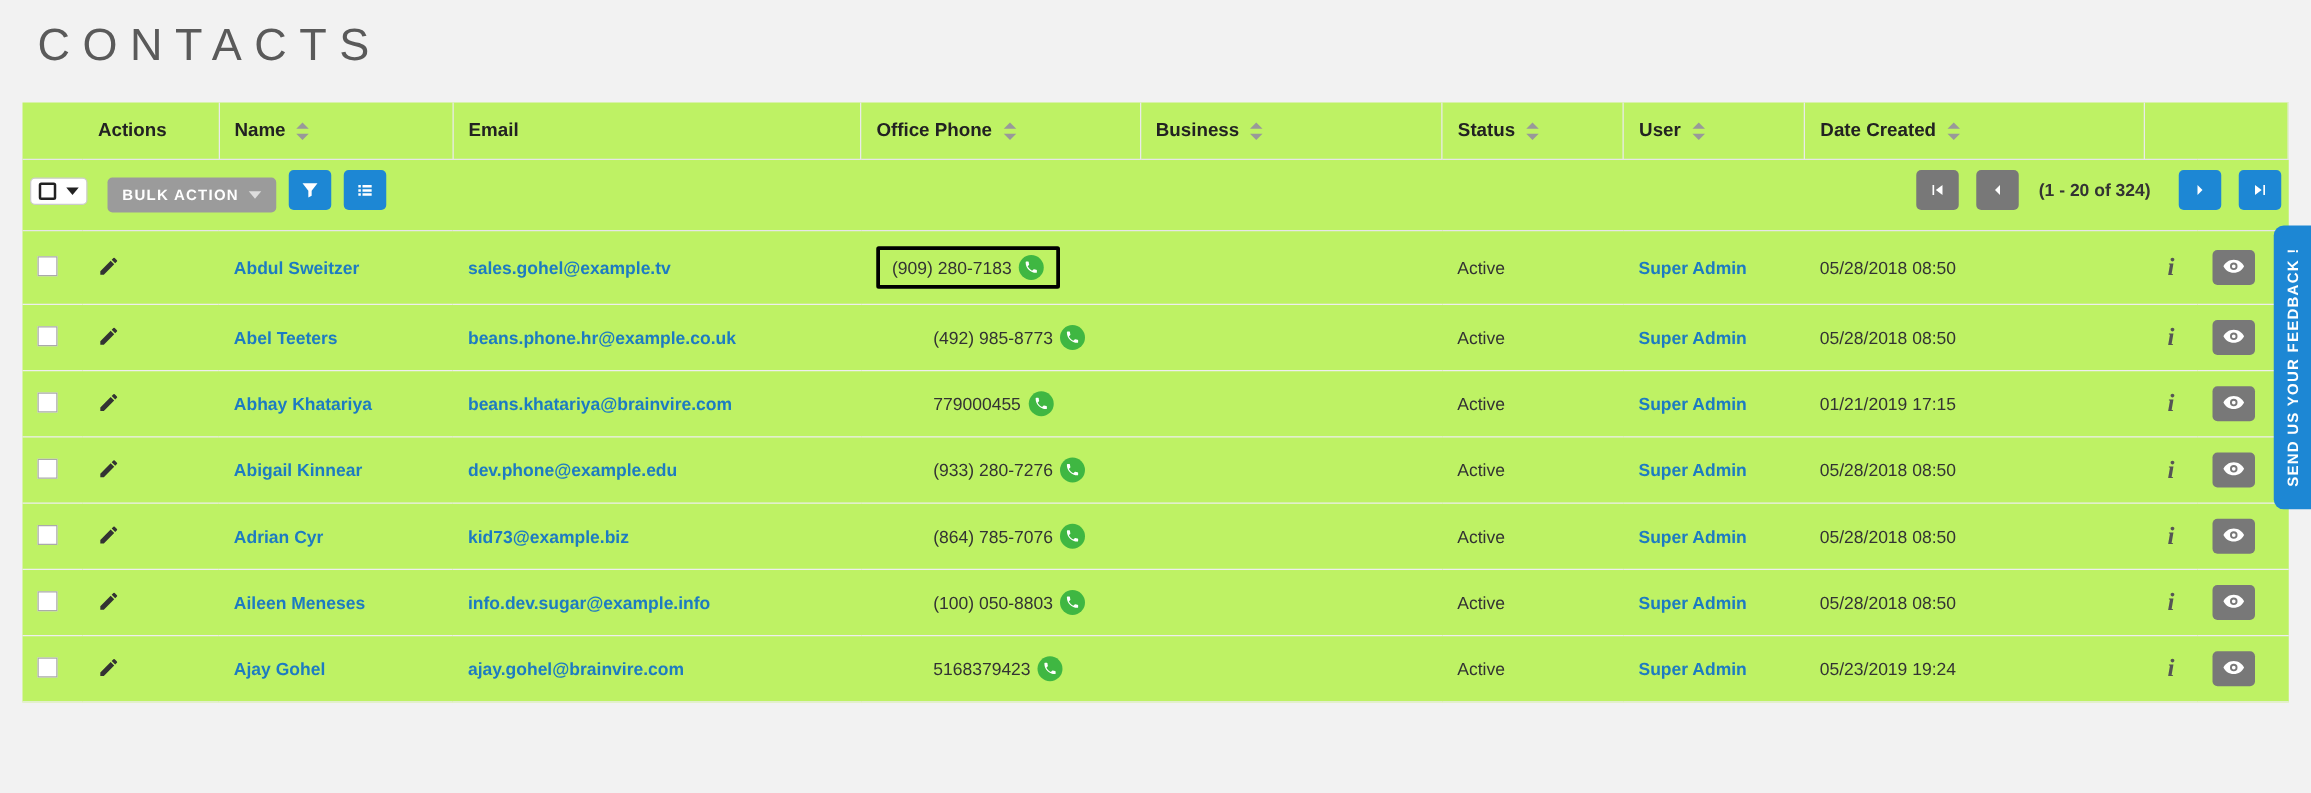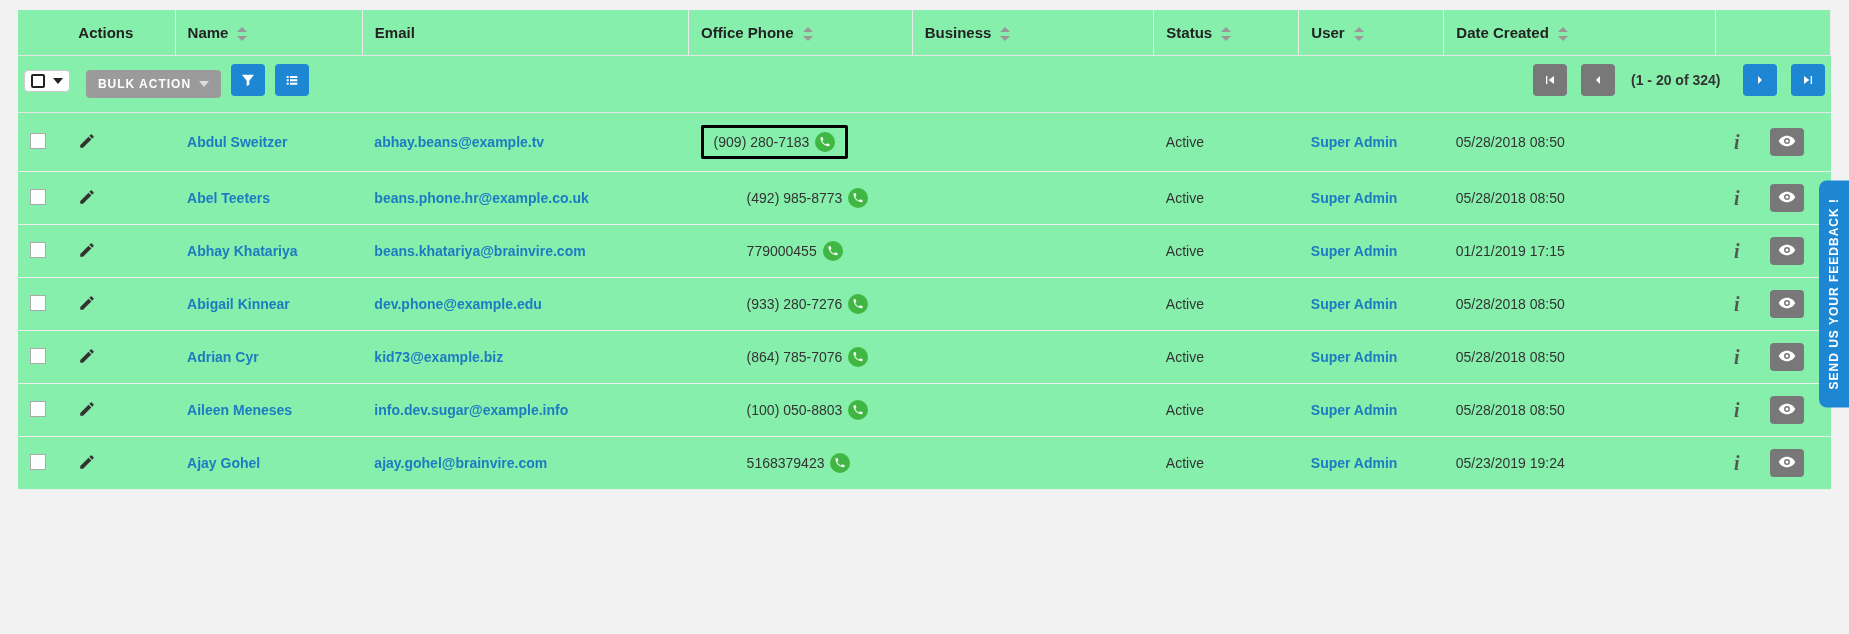--- a/index.html
+++ b/index.html
@@ -33,21 +33,21 @@
     color: #fff;
     border: none;
     padding: 10px 24px;
     font-size: 15px;
     letter-spacing: 1px;
     cursor: pointer;
     border-radius: 2px;
   }
   .table-wrap {
     margin: 0 18px;
-    background: #86efac;
+    background: #bef264;
   }
   table { width: 100%; border-collapse: collapse; table-layout: fixed; }
   thead th {
     text-align: left;
     padding: 14px 12px;
     font-weight: 700;
     font-size: 15px;
     border-bottom: 1px solid #e6e6e6;
     border-right: 1px solid #eaeaea;
     color: #222;
@@ -150,20 +150,21 @@
     letter-spacing:1px;
     writing-mode: vertical-rl; transform: rotate(180deg);
     padding:18px 8px; border-radius:0 8px 8px 0;
     cursor:pointer;
   }
 </style>
 </head>
 <body>
 
 <div class="page">
+  <div class="title">CONTACTS</div>
 
 
   <div class="table-wrap">
     <table>
       <colgroup>
         <col style="width:40px">
           <col style="width:90px">
           <col style="width:155px">
         <col style="width:270px">
           <col style="width:185px">
@@ -237,21 +238,21 @@
           </td>
         </tr>
       </tbody>
       <tbody class="data" id="rows-body">
           <tr>
             <td><span class="chk"></span></td>
             <td><span class="pencil"><span><svg viewBox="0 0 24 24">
                     <path d="M3 17.25V21h3.75L17.81 9.94l-3.75-3.75L3 17.25zM20.71 7.04a1 1 0 0 0 0-1.41l-2.34-2.34a1 1 0 0 0-1.41 0l-1.83 1.83 3.75 3.75 1.83-1.83z"></path>
                   </svg></span></span></td>
             <td><a class="link">Abdul Sweitzer</a></td>
-            <td><a class="link">abhay.beans@example.tv</a></td>
+            <td><a class="link">sales.gohel@example.tv</a></td>
             <td>
               <span class="phone-cell highlight">
                 <span>(909) 280-7183</span>
                 <span class="wa">
                   <svg viewBox="0 0 24 24">
                     <path d="M20 15.5c-1.2 0-2.4-.2-3.5-.6-.3-.1-.7 0-1 .2l-2.2 2.2c-3-1.6-5.5-4.1-7.1-7.1l2.2-2.2c.3-.3.4-.6.2-1-.4-1.1-.6-2.3-.6-3.5 0-.6-.4-1-1-1H4c-.6 0-1 .4-1 1 0 9.4 7.6 17 17 17 .6 0 1-.4 1-1v-3c0-.6-.4-1-1-1z"></path>
                   </svg>
                 </span>
               </span>
             </td>

